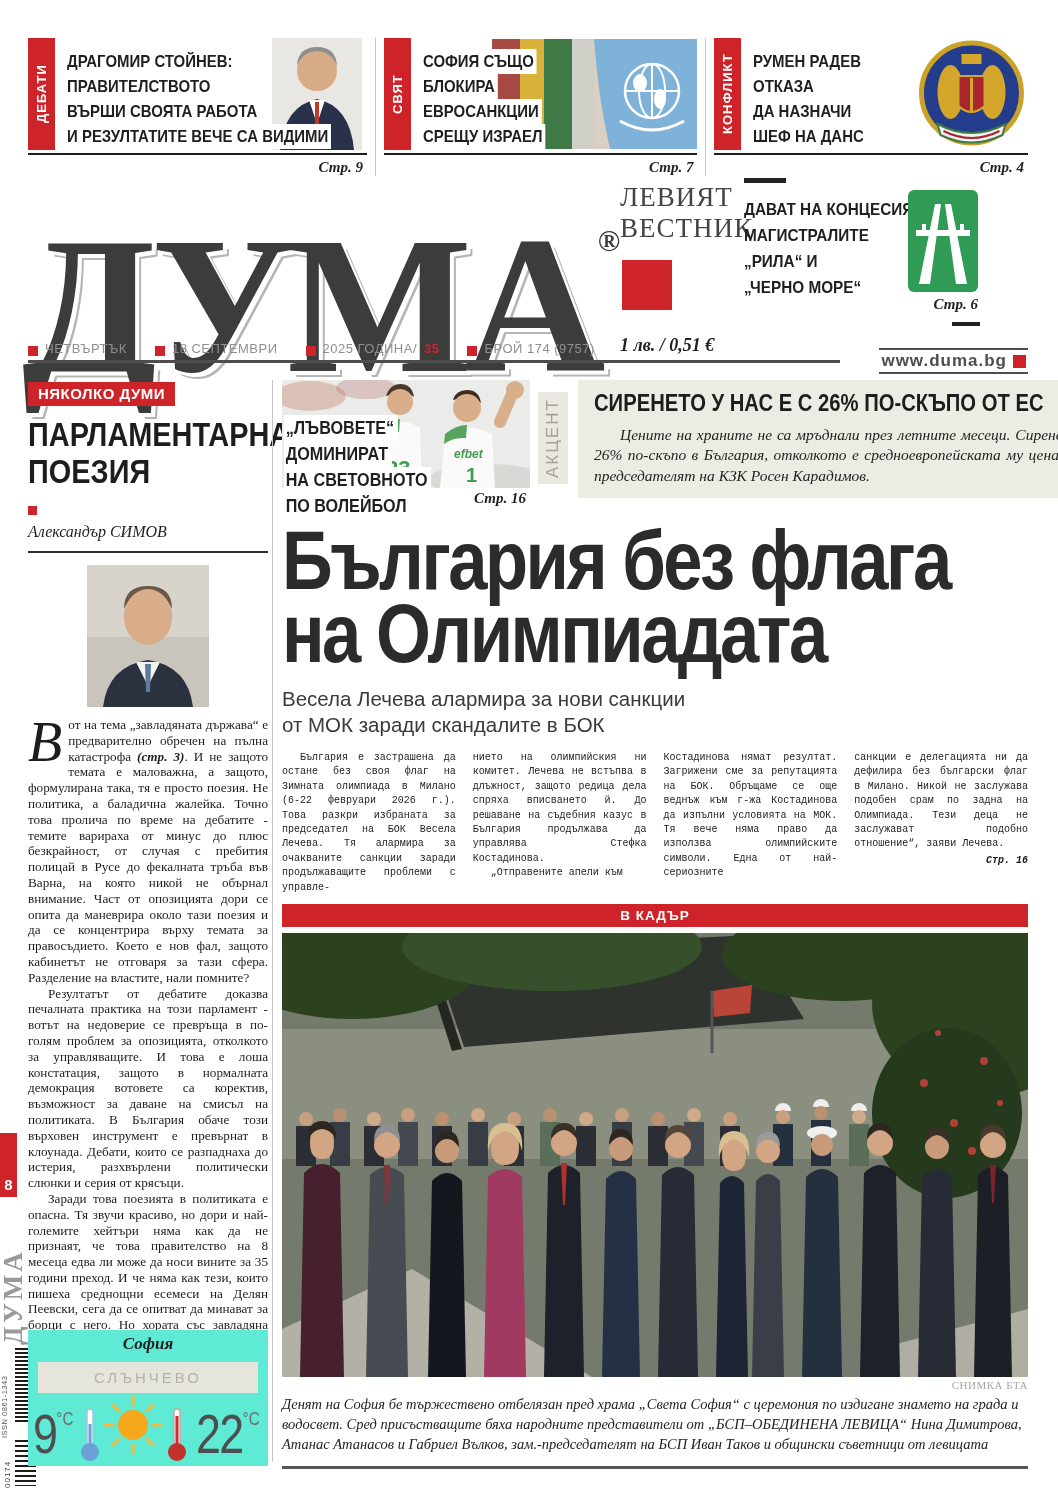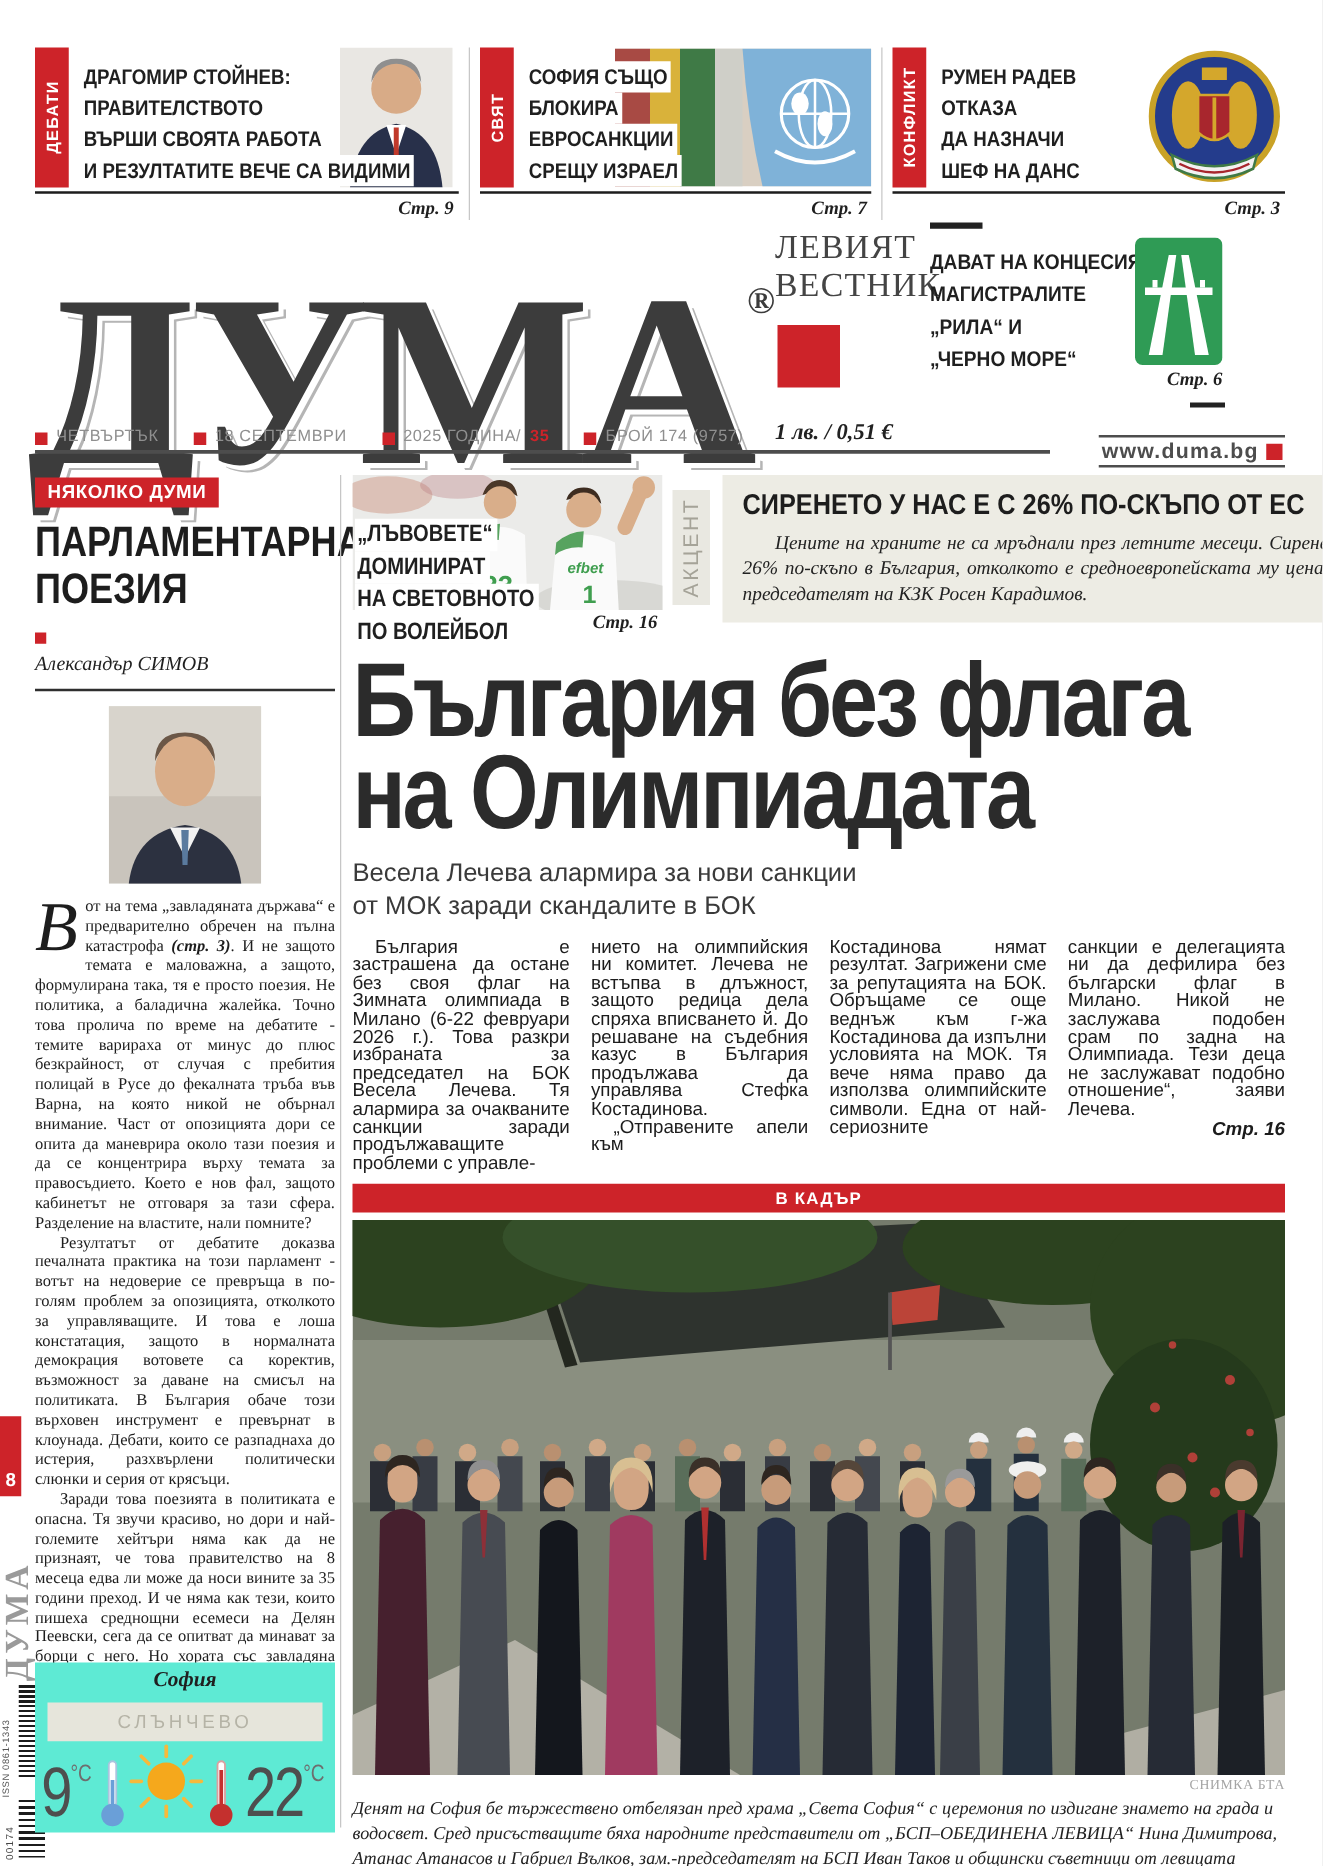--- a/index.html
+++ b/index.html
@@ -113,21 +113,21 @@
   .ch-title{font-weight:bold;font-size:23px;transform:scaleX(.88);transform-origin:left;white-space:nowrap;color:#1d1d1d;}
   .ch-body{margin-top:8px;font-family:"Liberation Serif",serif;font-style:italic;font-size:15.5px;
            line-height:1.32;text-indent:26px;text-align:justify;color:#222;}
   .ch-page{text-align:right;margin-top:6px;font-family:"Liberation Serif",serif;font-style:italic;
            font-weight:bold;font-size:15px;}
   .headline{margin-top:12px;}
   .headline .hl{display:block;width:max-content;font-weight:bold;font-size:84px;line-height:73px;
                 letter-spacing:-3px;color:#2b2b2b;transform:scaleX(.84);transform-origin:left;white-space:nowrap;}
   .subhead{margin-top:16px;font-size:20.5px;line-height:26px;color:#3a3a3a;}
   .cols{margin-top:13px;display:flex;gap:17px;}
-  .col{flex:1;font-family:Liberation Sans, sans-serif;font-size:15px;line-height:14.4px;
+  .col{flex:1;font-family:Liberation Mono, monospace;font-size:10px;line-height:14.4px;
        text-align:justify;color:#1c1c1c;}
   .col p{margin:0;}
   .col p.ind{text-indent:18px;}
   .m-page{text-align:right;font-style:italic;font-weight:bold;margin-top:2px;}
   .kadur{margin-top:9px;background:#cd2329;color:#fff;font-weight:bold;font-size:13.5px;
          text-align:center;padding:4px 14px;letter-spacing:1px;}
   .big-photo{display:block;margin-top:6px;}
   .credit{text-align:right;font-size:11px;color:#a5a5a5;letter-spacing:.5px;margin-top:2px;font-family:Liberation Serif, serif;}
   .caption{font-family:"Liberation Serif",serif;font-style:italic;font-size:14.5px;line-height:1.38;
            margin-top:3px;color:#222;}
@@ -215,21 +215,21 @@
           <path d="M24 93 Q52 107 80 93" stroke="#a8262d" stroke-width="2" fill="none"></path>
         </svg>
         <div class="t-lines">
           <span class="chip">РУМЕН РАДЕВ</span>
           <span class="chip">ОТКАЗА</span>
           <span class="chip">ДА НАЗНАЧИ</span>
           <span class="chip">ШЕФ НА ДАНС</span>
         </div>
       </div>
       <div class="t-rule"></div>
-      <div class="t-page">Стр. 3</div>
+      <div class="t-page">Стр. 4</div>
     </div>
   </div>
 
   <div class="masthead">
     <div class="logo"><span>ДУМА</span><sup>®</sup></div>
     <div class="tagline">
       <div>ЛЕВИЯТ</div>
       <div>ВЕСТНИК</div>
     </div>
     <div class="red-big-square"></div>

